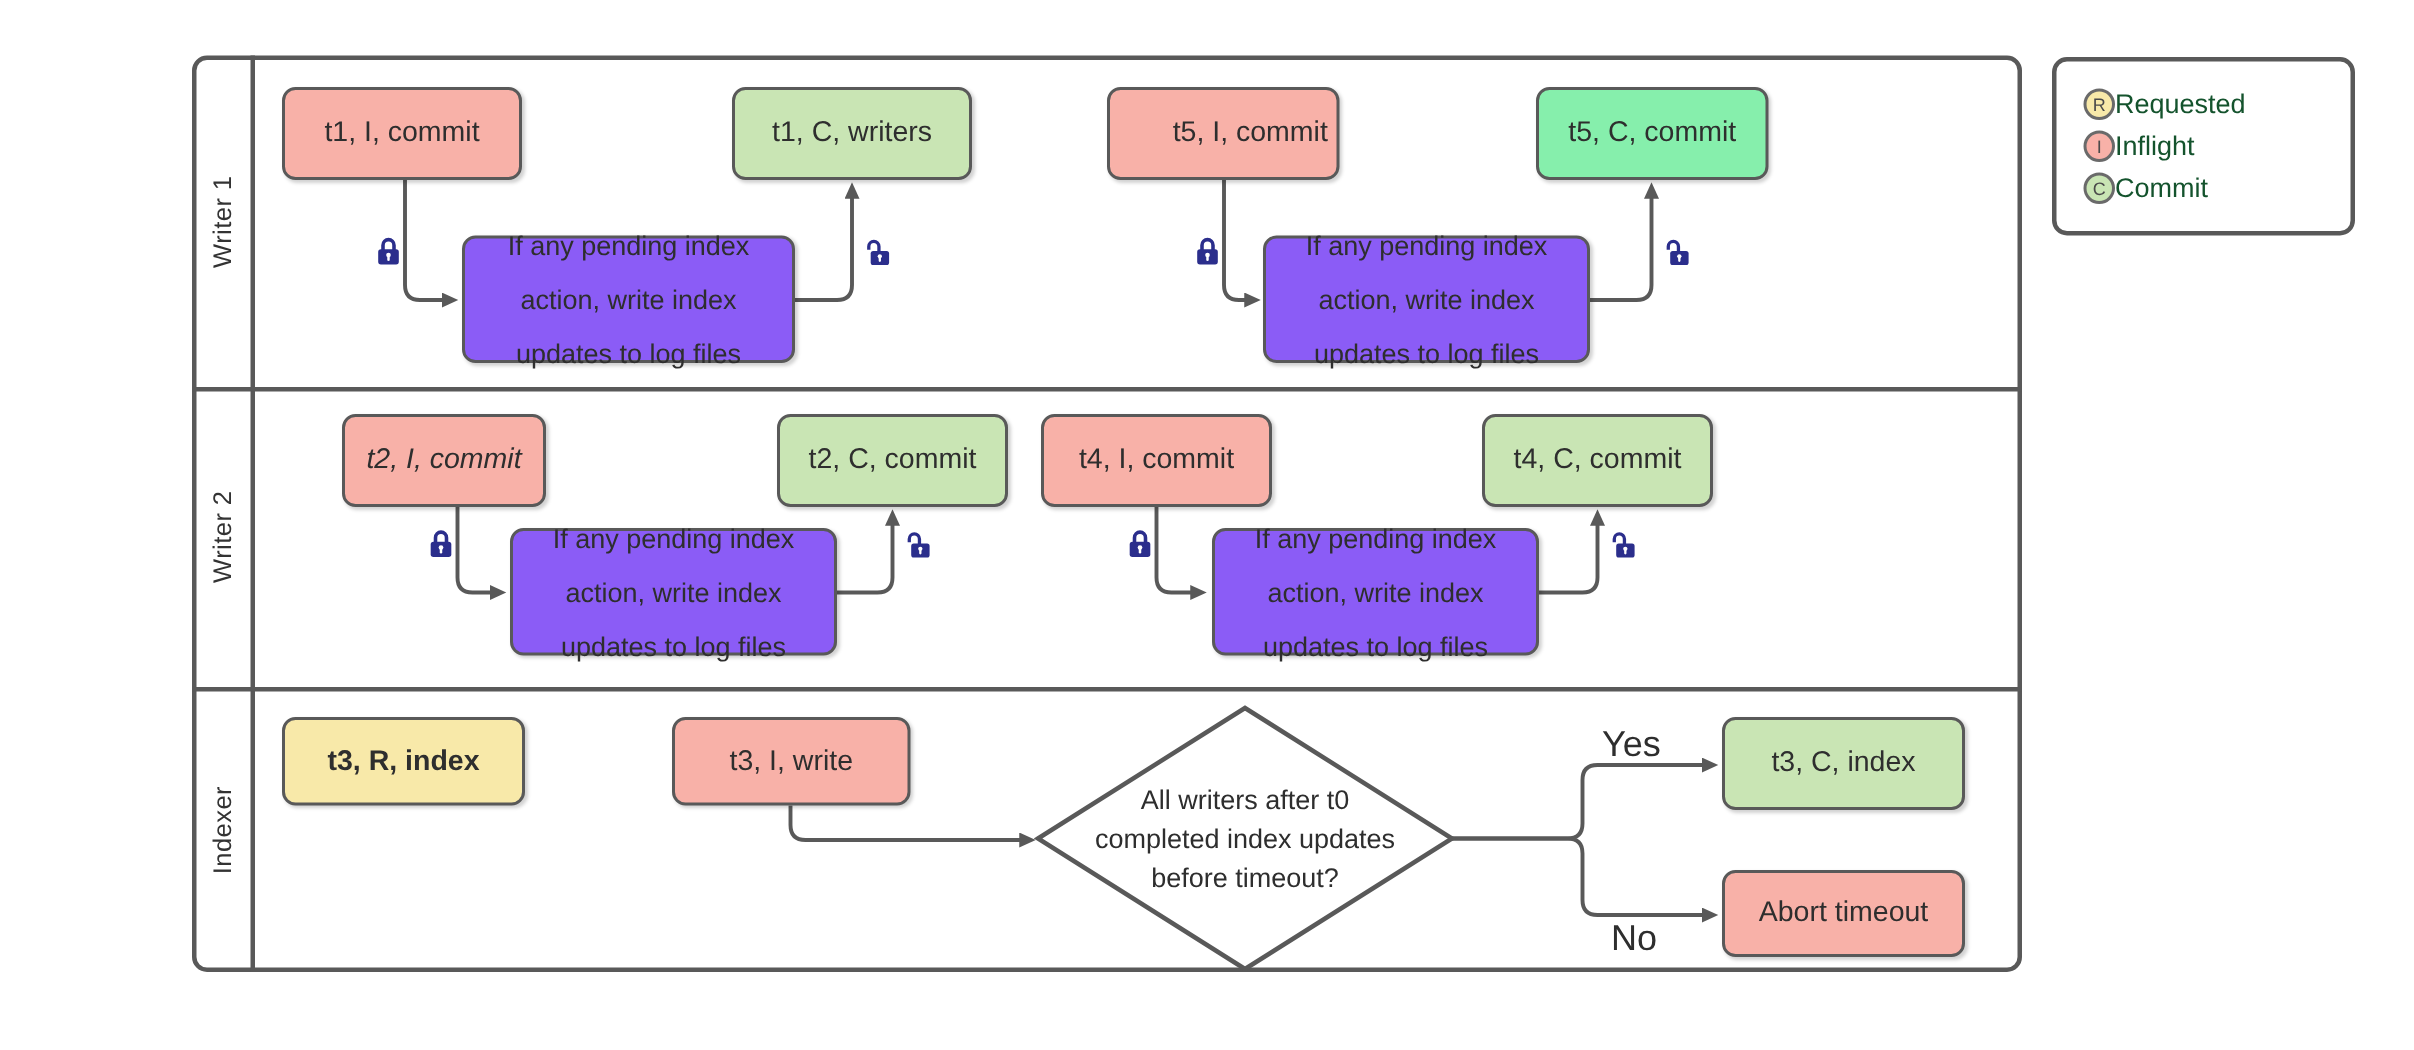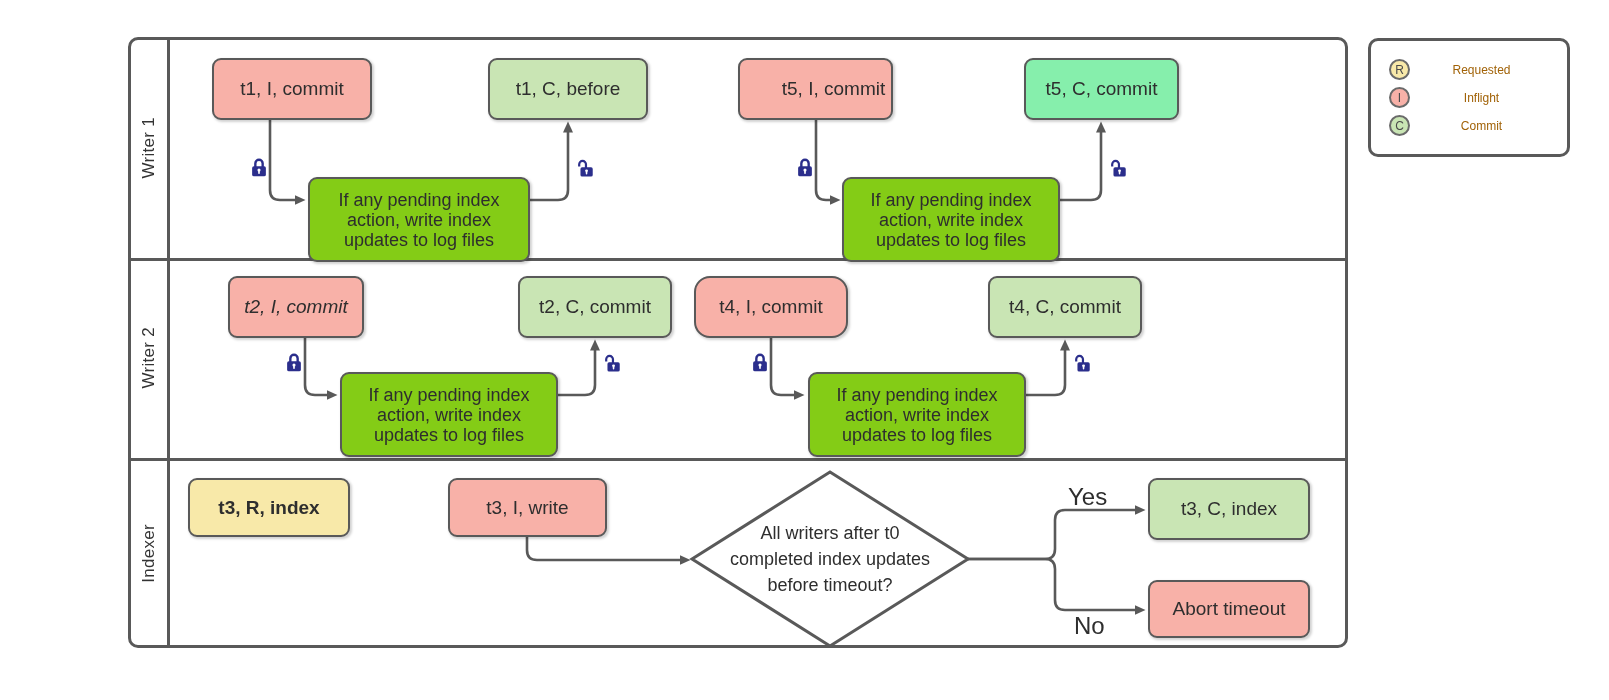--- a/index.html
+++ b/index.html
@@ -36,24 +36,23 @@
   
   .node {
     position: absolute; border: 2.5px solid #595959; border-radius: 9px;
     display: flex; align-items: center; justify-content: center;
     font-size: 19px; color: #2e2e2e; text-align: center;
     box-shadow: 1.5px 1.5px 2.5px rgba(0,0,0,.18);
     background: #fff;
   }
   .proc {
     position: absolute; border: 2.5px solid #595959; border-radius: 9px;
-    background: #84cc16; display: flex; align-items: center; justify-content: center;
-    font-size: 18px; line-height: 20px; color: #2e2e2e; text-align: center;
+    background: #8b5cf6; display: flex; align-items: center; justify-content: center;
+    font-size: 18px; line-height: 36px; color: #2e2e2e; text-align: center;
     box-shadow: 1.5px 1.5px 2.5px rgba(0,0,0,.18);
-    margin-top: 20px;
   }
   .proc > span { display: block; width: 182px; }
 
   
   #wires { position: absolute; left: 0; top: 0; pointer-events: none; }
 
   .diamond-text {
     position: absolute; left: 722px; top: 520px; width: 216px;
     font-size: 18px; line-height: 26px; text-align: center; color: #2e2e2e;
   }
@@ -68,21 +67,21 @@
     border: 3px solid #595959; border-radius: 10px; background: #fff;
     display: flex; flex-direction: column; justify-content: center;
     padding: 6px 14px 6px 18px; gap: 3px;
   }
   .legend-row { display: flex; align-items: center; height: 25px; }
   .legend-dot {
     width: 21px; height: 21px; border-radius: 50%; border: 2px solid #6a6a6a;
     display: flex; align-items: center; justify-content: center;
     font-size: 12px; color: #4a4a4a; flex: 0 0 auto;
   }
-  .legend-row > .legend-label { flex: 1; text-align: center; font-size: 12px; color: #a16207; }
+  .legend-row > .legend-label { flex: 1; font-size: 18px; color: #14532d; }
 </style>
 </head>
 <body>
 
 <div id="canvas">
 
   <div class="pool"></div>
   <div class="lane-sep-v"></div>
   <div class="lane-sep-h" style="top:258px"></div>
   <div class="lane-sep-h" style="top:458px"></div>
@@ -112,39 +111,39 @@
       <path d="M558 395 H585 Q595 395 595 385 V349" marker-end="url(#arrow)" stroke="#595959"></path>
       <path d="M771 338 V385 Q771 395 781 395 H795" marker-end="url(#arrow)" stroke="#595959"></path>
       <path d="M1026 395 H1055 Q1065 395 1065 385 V349" marker-end="url(#arrow)" stroke="#595959"></path>
       <path d="M527 537 V550 Q527 560 537 560 H681" marker-end="url(#arrow)" stroke="#595959"></path>
       <path d="M968 559 H1045 Q1055 559 1055 549 V520 Q1055 510 1065 510 H1136" marker-end="url(#arrow)" stroke="#595959"></path>
       <path d="M968 559 H1045 Q1055 559 1055 569 V600 Q1055 610 1065 610 H1136" marker-end="url(#arrow)" stroke="#595959"></path>
     </g>
     <polygon points="692,559 830,472 968,559 830,646" fill="#ffffff" stroke-width="3" stroke="#595959"></polygon>
   </svg>
 
-  <div class="node" style="left: 188px; top: 58px; width: 160px; height: 62px; background-color: rgb(248, 177, 168); margin-left: 24px;">t1, I, commit</div>
+  <div class="node" style="left: 188px; top: 58px; width: 160px; height: 62px; background-color: rgb(248, 177, 168);">t1, I, commit</div>
   <div class="proc" style="left:308px;top:157px;width:222px;height:85px">
     <span>If any pending index action, write index updates to log files</span>
   </div>
-  <div class="node" style="left: 488px; top: 58px; width: 160px; height: 62px; background-color: rgb(201, 229, 180);">t1, C, before</div>
+  <div class="node" style="left: 488px; top: 58px; width: 160px; height: 62px; background-color: rgb(201, 229, 180);">t1, C, writers</div>
 
   <div class="node" style="left: 738px; top: 58px; width: 155px; height: 62px; background-color: rgb(248, 177, 168); padding-left: 36px;">t5, I, commit</div>
   <div class="proc" style="left:842px;top:157px;width:218px;height:85px">
     <span>If any pending index action, write index updates to log files</span>
   </div>
   <div class="node" style="left: 1024px; top: 58px; width: 155px; height: 62px; background-color: #86efac;">t5, C, commit</div>
 
   <div class="node" style="left: 228px; top: 276px; width: 136px; height: 62px; background-color: rgb(248, 177, 168); font-style: italic;">t2, I, commit</div>
   <div class="proc" style="left:340px;top:352px;width:218px;height:85px">
     <span>If any pending index action, write index updates to log files</span>
   </div>
   <div class="node" style="left: 518px; top: 276px; width: 154px; height: 62px; background-color: rgb(201, 229, 180);">t2, C, commit</div>
 
-  <div class="node" style="left: 694px; top: 276px; width: 154px; height: 62px; background-color: rgb(248, 177, 168); border-radius: 16px;">t4, I, commit</div>
+  <div class="node" style="left: 694px; top: 276px; width: 154px; height: 62px; background-color: rgb(248, 177, 168);">t4, I, commit</div>
   <div class="proc" style="left:808px;top:352px;width:218px;height:85px">
     <span>If any pending index action, write index updates to log files</span>
   </div>
   <div class="node" style="left: 988px; top: 276px; width: 154px; height: 62px; background-color: rgb(201, 229, 180);">t4, C, commit</div>
 
   <div class="node" style="left: 188px; top: 478px; width: 162px; height: 59px; background-color: rgb(248, 233, 169); font-weight: bold;">t3, R, index</div>
   <div class="node" style="left: 448px; top: 478px; width: 159px; height: 59px; background-color: rgb(248, 177, 168);">t3, I, write</div>
   <div class="diamond-text">All writers after t0 completed index updates before timeout?</div>
   <div class="branch-label" style="left:1068px;top:483px">Yes</div>
   <div class="branch-label" style="left:1074px;top:612px">No</div>

